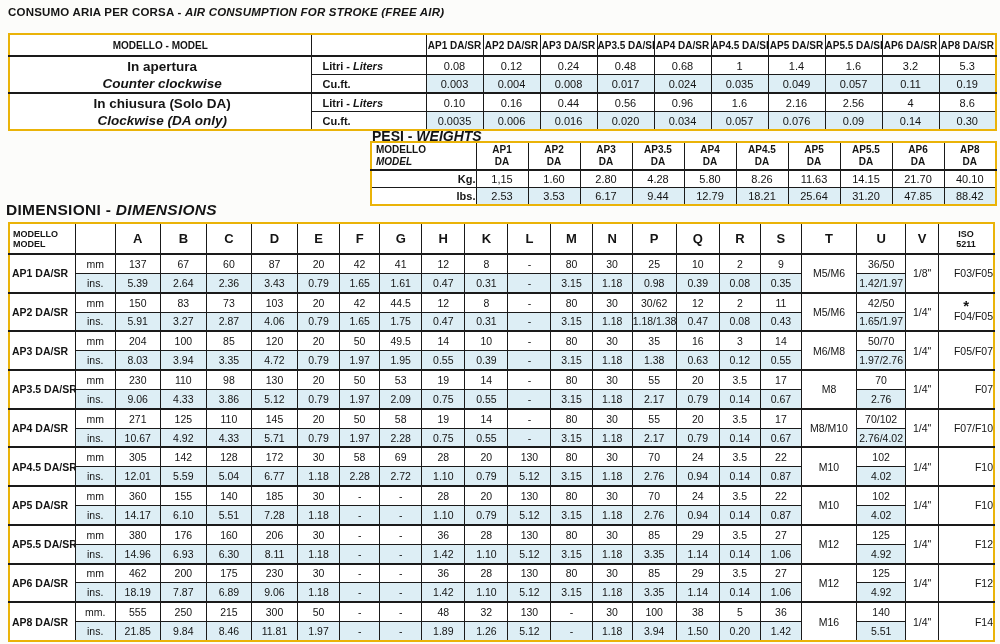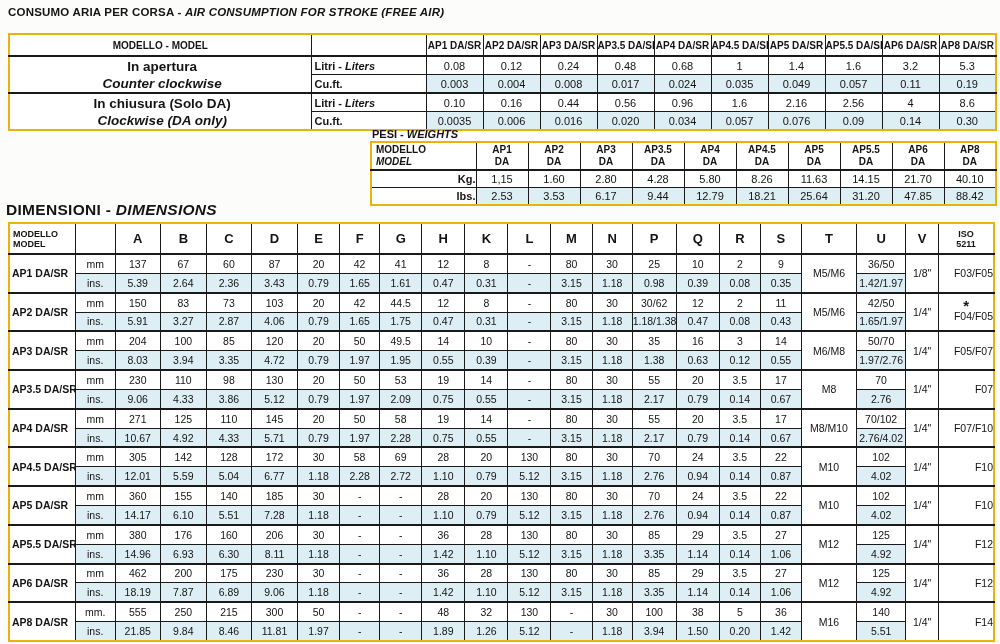--- a/index.html
+++ b/index.html
@@ -3,41 +3,41 @@
 <meta charset="utf-8">
 <style>
   html,body { margin:0; padding:0; background:#ffffff; }
   .page {
     position:relative; width:1000px; height:644px;
     font-family:"Liberation Sans", sans-serif; color:#141414;
     background:#fcfcfa; overflow:hidden;
   }
   .title { position:absolute; white-space:nowrap; font-weight:bold; }
   #c-title { left:8px;  top:6px;   font-size:11.5px; letter-spacing:.2px; }
-  #w-title { left:372px; top:128px; font-size:11px; }
+  #w-title { left:372px; top:128px; font-size:14px; }
   #d-title { left:6px;  top:201px; font-size:15.5px; letter-spacing:.3px; }
   .en { font-style:italic; }
 
   table { position:absolute; border-collapse:collapse; table-layout:fixed; background:#ffffff; }
   th, td {
     border:1px solid #1a1a1a; text-align:center; vertical-align:middle;
     padding:0; overflow:hidden; white-space:nowrap;
   }
   table { border:2px solid #eab308; }
   thead th { border-bottom-width:2px; }
   tr.gs td { border-top-width:2px; }
   .tint { background:#ddeef5; }
 
   
   #consumption { left:8px; top:33px; width:987px; height:92px; }
   #consumption thead th { font-size:10px; font-weight:bold; height:20px; }
   #consumption tbody td { font-size:11px; height:17px; }
   .c-label { text-align:center; padding-left:4px; }
   .c-label span { display:block; font-size:13.5px; font-weight:bold; line-height:17px; }
-  .c-unit { text-align:left; padding-left:3px; font-size:10px; font-weight:bold;margin-left:24px; }
+  .c-unit { text-align:left; padding-left:11px; font-size:10px; font-weight:bold;margin-left:24px; }
 
   
   #weights { left:370px; top:141px; width:625px; height:59px; }
   #weights thead th { font-weight:bold; font-size:10px; height:26px; }
   #weights thead th span { display:block; line-height:12px; }
   .w-mlabel { text-align:left; padding-left:4px; }
   #weights tbody td { font-size:11px; height:16px; }
   .w-rowlabel { text-align:right; padding-left:4px; font-weight:bold; }
 
   

